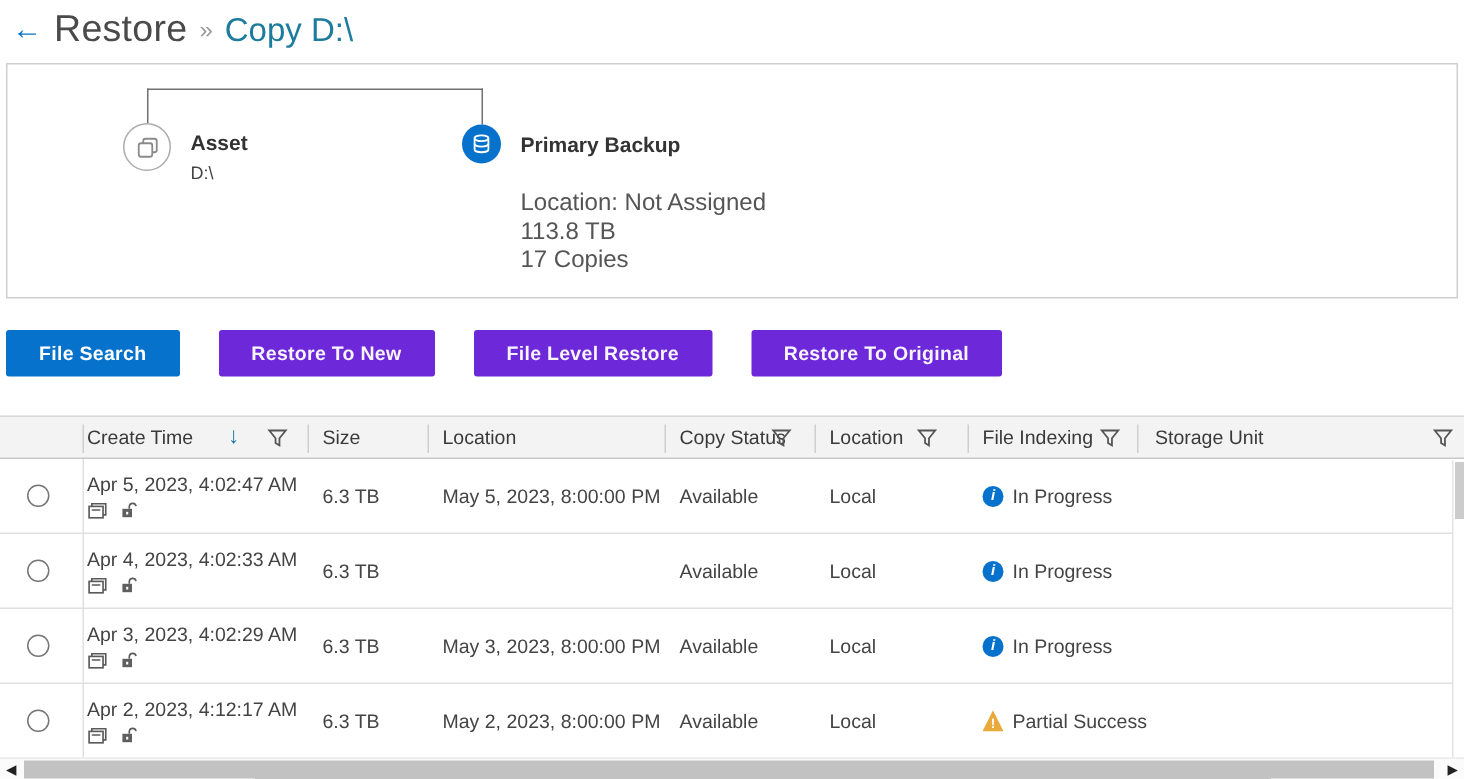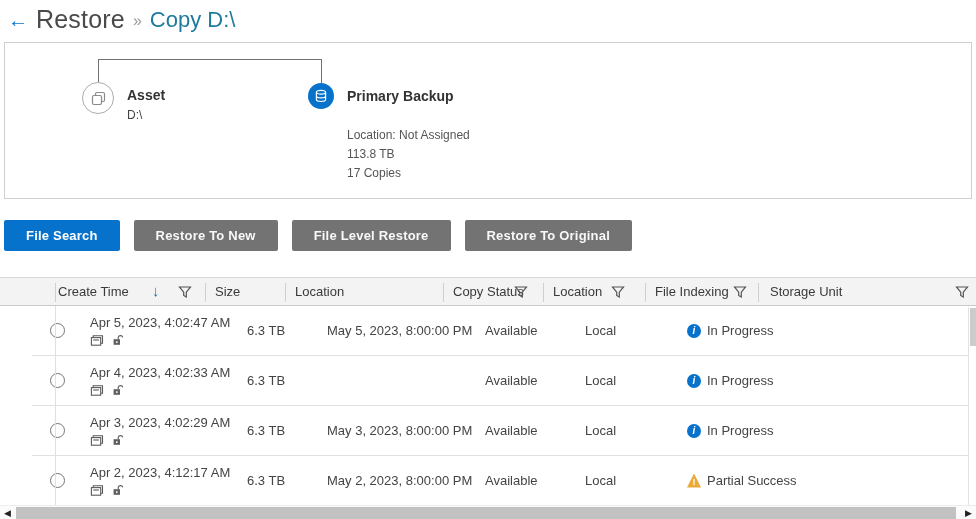--- a/index.html
+++ b/index.html
@@ -24,41 +24,41 @@
 
   .asset-circle { position:absolute; left:77px; top:39px; width:32px; height:32px;
     border:1px solid #adadad; border-radius:50%; display:flex; align-items:center; justify-content:center; }
   .node-label { position:absolute; font-size:14px; font-weight:700; color:#333; }
   .asset-label { left:122px; top:44px; }
   .asset-name { position:absolute; left:122px; top:65px; font-size:12px; color:#444; }
 
   .backup-circle { position:absolute; left:303px; top:40px; width:26px; height:26px;
     border-radius:50%; background:#0672cb; display:flex; align-items:center; justify-content:center; }
   .backup-label { left:342px; top:45px; }
-  .backup-details { position:absolute; left:342px; top:83px; font-size:12px; color:#555; line-height:19px; }
-
-  
-  .actions { position:absolute; left:4px; top:220px; display:flex; gap:14px; }
+  .backup-details { position:absolute; left:342px; top:83px; font-size:16px; color:#555; line-height:19px; }
+
+  
+  .actions { position:absolute; left:4px; top:220px; display:flex; gap:26px; }
   .btn { height:31px; padding:0 22px; border:none; border-radius:2px;
     background:#0672cb; color:#fff; font-family:inherit; font-size:13px; font-weight:700;
     letter-spacing:.2px; cursor:pointer; }
-  .btn.disabled { background:#737373; color:rgba(255,255,255,.95); }
+  .btn.disabled { background:#6d28d9; color:rgba(255,255,255,.95); }
 
   
   .grid { position:absolute; left:0; top:277px; right:0; bottom:14px; }
   .ghead { position:absolute; left:0; right:0; top:0; height:29px; background:#f3f3f3;
     border-top:1px solid #d8d8d8; border-bottom:1px solid #c9c9c9; }
   .hcell { position:absolute; top:0; height:100%; display:flex; align-items:center;
     font-size:13px; color:#3a3a3a; }
   .hsep { position:absolute; top:5px; width:1px; height:19px; background:#cfcfcf; }
   .sort-arrow { position:absolute; left:152px; top:4px; font-size:15px; color:#1d7b9e; cursor:pointer; }
   .funnel { position:absolute; top:7px; cursor:pointer; }
 
   .gbody { position:absolute; left:0; right:0; top:29px; bottom:0; background:#fff; }
-  .trow { position:relative; height:50px; border-bottom:1px solid #e0e0e0;margin-left:32px; }
+  .trow { position:relative; height:50px; border-bottom:1px solid #e0e0e0; }
   .cell { position:absolute; top:0; height:100%; font-size:13px; color:#444; }
   .vcenter { display:flex; align-items:center; gap:6px; }
   .col-create { left:58px; width:145px; }
   .col-size { left:215px; width:70px; }
   .col-retention{ left:295px; width:150px; }
   .col-status { left:453px; width:90px; }
   .col-location { left:553px; width:90px; }
   .col-indexing { left:655px; width:110px; }
   .col-storage { left:770px; width:185px; }
   .date-line { position:absolute; left:0; top:9px; white-space:nowrap; }

